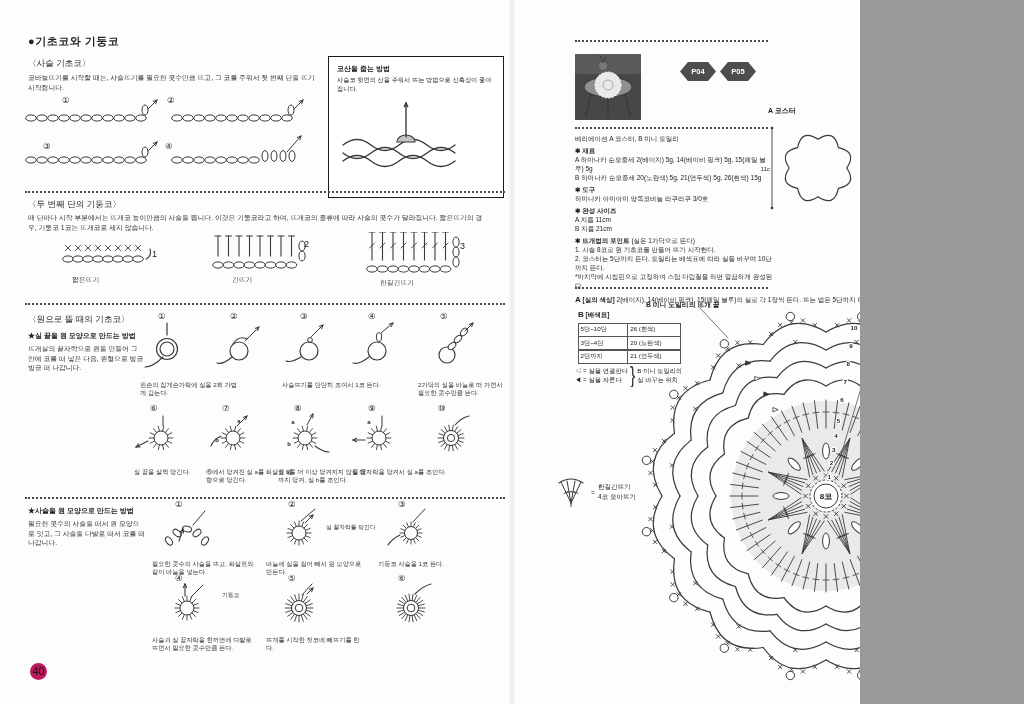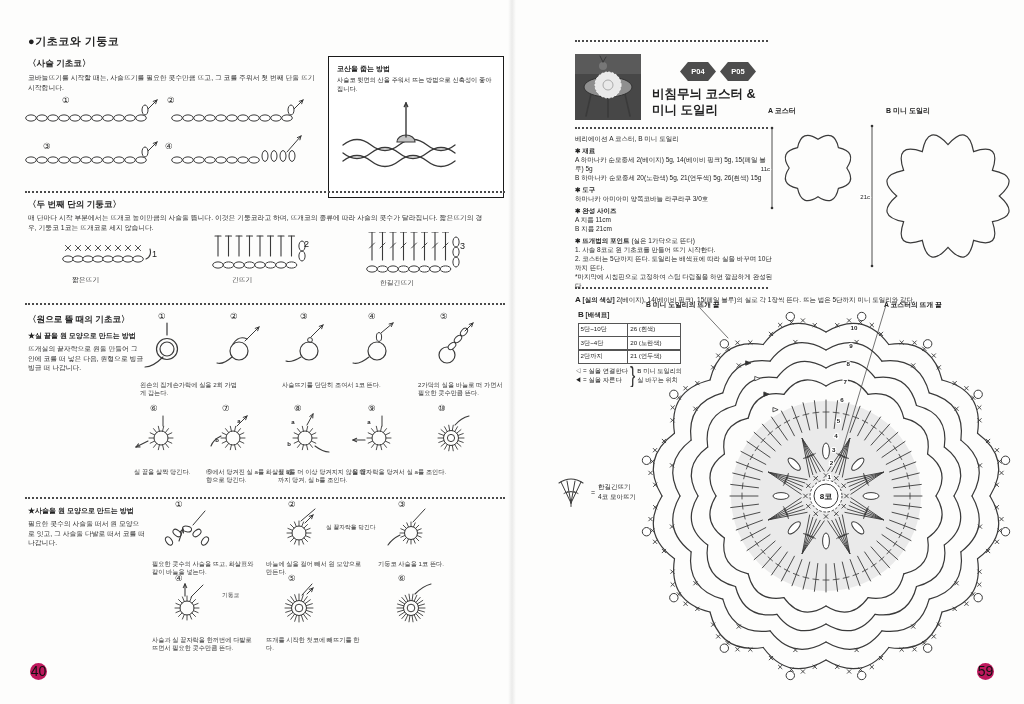--- a/index.html
+++ b/index.html
@@ -1,29 +1,29 @@
 <!DOCTYPE html>
 <html><head>
 <meta charset="utf-8">
 <style>
   html,body{margin:0;padding:0;background:#9a9a9a}
-  #page{position:relative;width:1024px;height:704px;background:#fdfdfc;overflow:hidden;
+  #page{position:relative;width:860px;height:704px;background:#fdfdfc;overflow:hidden;
         font-family:"Liberation Sans",sans-serif;color:#222}
   .abs{position:absolute}
   .dot{position:absolute;height:0;border-top:2px dotted #4a4a4a}
   .vgut{position:absolute;left:508px;top:0;width:8px;height:704px;
         background:linear-gradient(90deg,rgba(0,0,0,0),rgba(0,0,0,.07),rgba(0,0,0,0))}
   .h1{font-size:11px;font-weight:bold;letter-spacing:.5px}
-  .h2{font-size:8.6px;font-weight:bold}
+  .h2{font-size:8.6px;font-weight:normal}
   .h3{font-size:7px;font-weight:bold}
   .body7{font-size:6.8px;line-height:1.4;color:#2b2b2b}
   .cap{position:absolute;font-size:6.2px;line-height:1.32;color:#333}
   .num{position:absolute;font-size:8.5px;line-height:1;color:#222}
   .pg{position:absolute;width:17px;height:17px;border-radius:50%;background:#be185d;
-      text-align:center;line-height:17px;font-size:14px;color:#111}
+      text-align:center;line-height:17px;font-size:11px;color:#111}
   .box{position:absolute;border:1.6px solid #1a1a1a;background:#fff}
   .t7{font-size:6.5px;line-height:1.38;color:#222}
   .bt{font-weight:bold}
   .mt{margin-top:3px}
   .hex{display:inline-block;width:36px;height:19px;background:#4d4d4d;color:#fff;
        text-align:center;line-height:19px;font-size:7.5px;font-weight:bold;
        clip-path:polygon(22% 0,78% 0,100% 50%,78% 100%,22% 100%,0 50%);margin-right:4px}
   .title{font-size:12.5px;font-weight:bold;line-height:1.28}
   .lgd{font-size:6.3px;line-height:1.5;color:#222}
   .pre{white-space:pre-line}
@@ -566,24 +566,20 @@
       <ellipse cx="33" cy="33" rx="24" ry="10" fill="#8f8f8f" stroke="#333" stroke-width="1"></ellipse>
       <circle cx="33" cy="31" r="13" fill="#e9e9e9" stroke="#fff" stroke-width="1" stroke-dasharray="2 1.6"></circle>
       <circle cx="33" cy="31" r="5" fill="none" stroke="#aaa" stroke-width="1"></circle>
       <circle cx="28" cy="12" r="4" fill="#777"></circle>
       <line x1="28" y1="8" x2="25" y2="2" stroke="#3a3a3a" stroke-width="1" stroke-linecap="round"></line>
       <line x1="28" y1="8" x2="31" y2="3" stroke="#3a3a3a" stroke-width="1" stroke-linecap="round"></line>
     </svg>
 
   <div class="abs" style="left:680px;top:60px">
     <span class="hex">P04</span><span class="hex">P05</span>
-  </div>
-  <div class="abs title" style="left:652px;top:86px">
-    <div>비침무늬 코스터 &amp;</div>
-    <div>미니 도일리</div>
   </div>
 
   <div class="dot" style="left:575px;top:127px;width:193px"></div>
 
   <div class="abs" style="left:575px;top:135px;width:198px">
     <div class="t7">베리에이션 A 코스터, B 미니 도일리</div>
     <div class="t7 bt mt">✱ 재료</div>
     <div class="t7">A 하마나카 순모중세 2(베이지) 5g, 14(베이비 핑크) 5g, 15(페일 블루) 5g</div>
     <div class="t7">B 하마나카 순모중세 20(노란색) 5g, 21(연두색) 5g, 26(흰색) 15g</div>
     <div class="t7 bt mt">✱ 도구</div>

